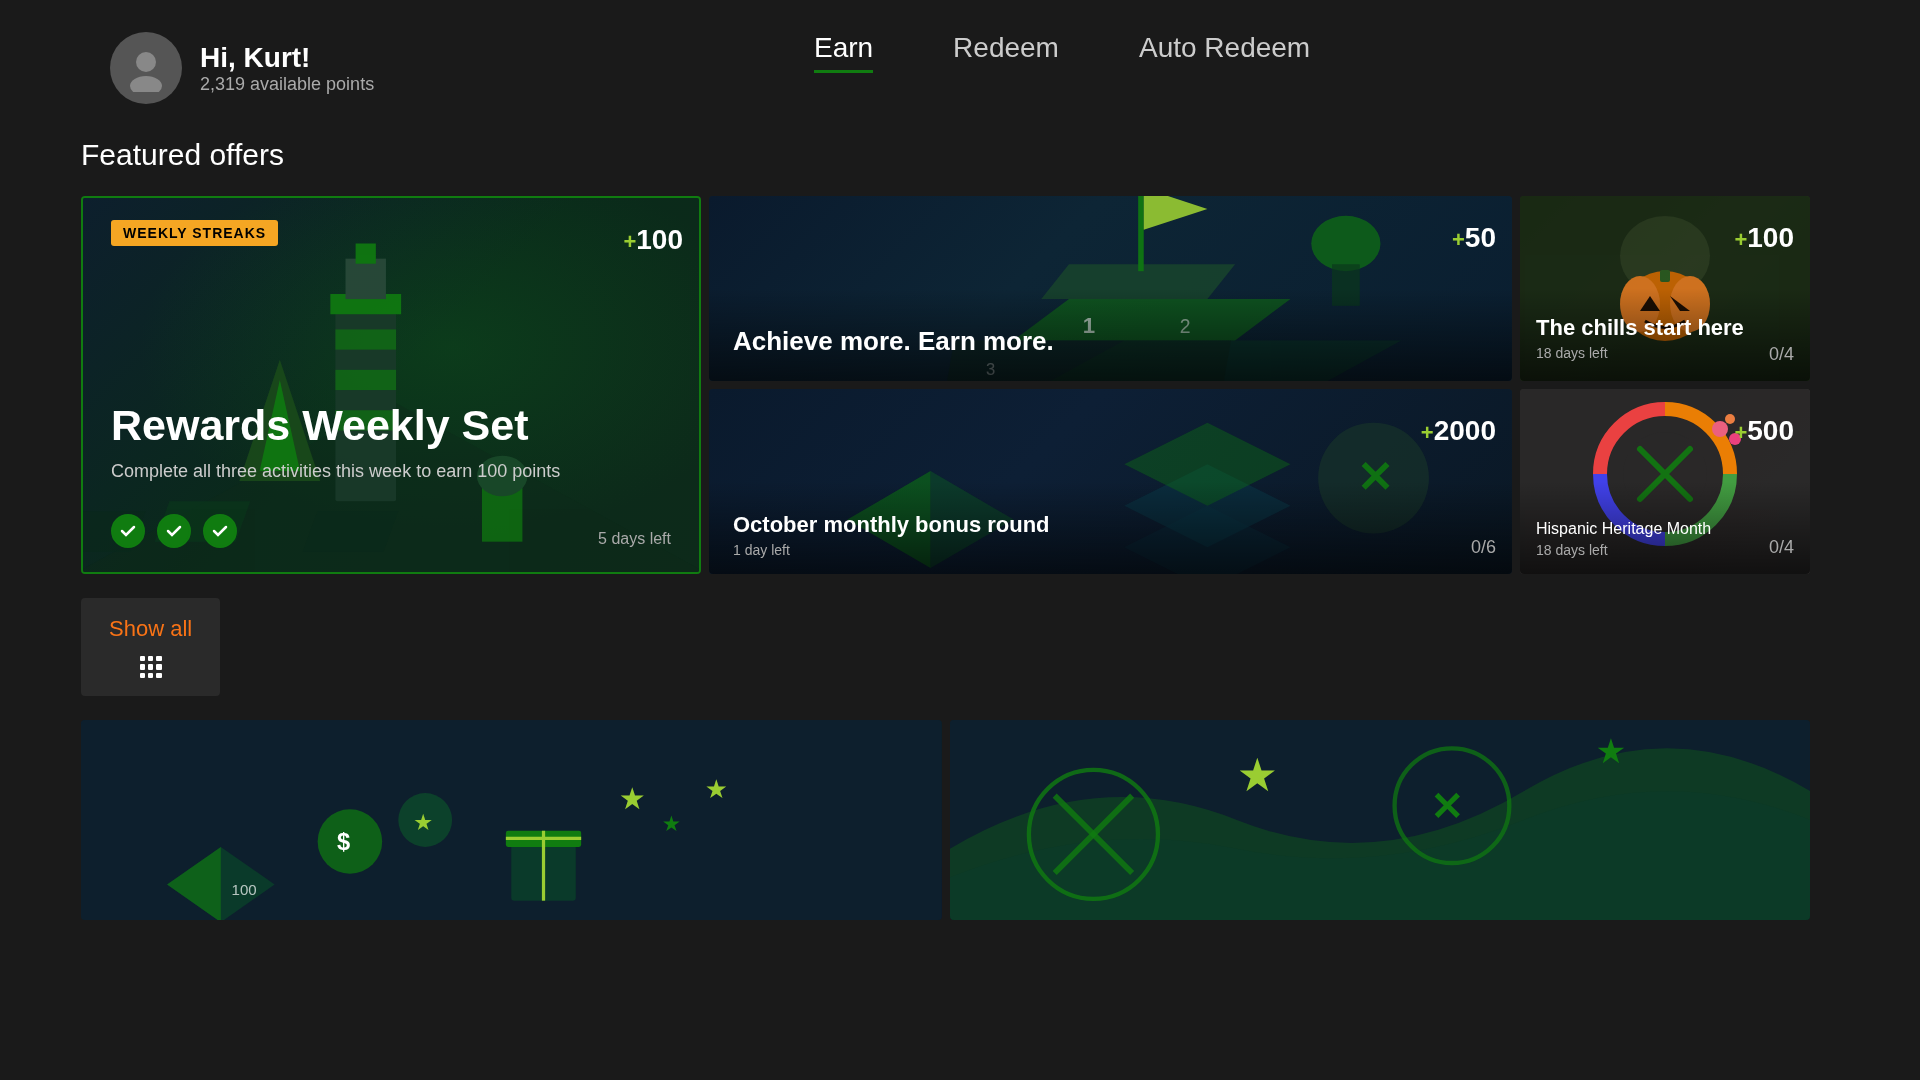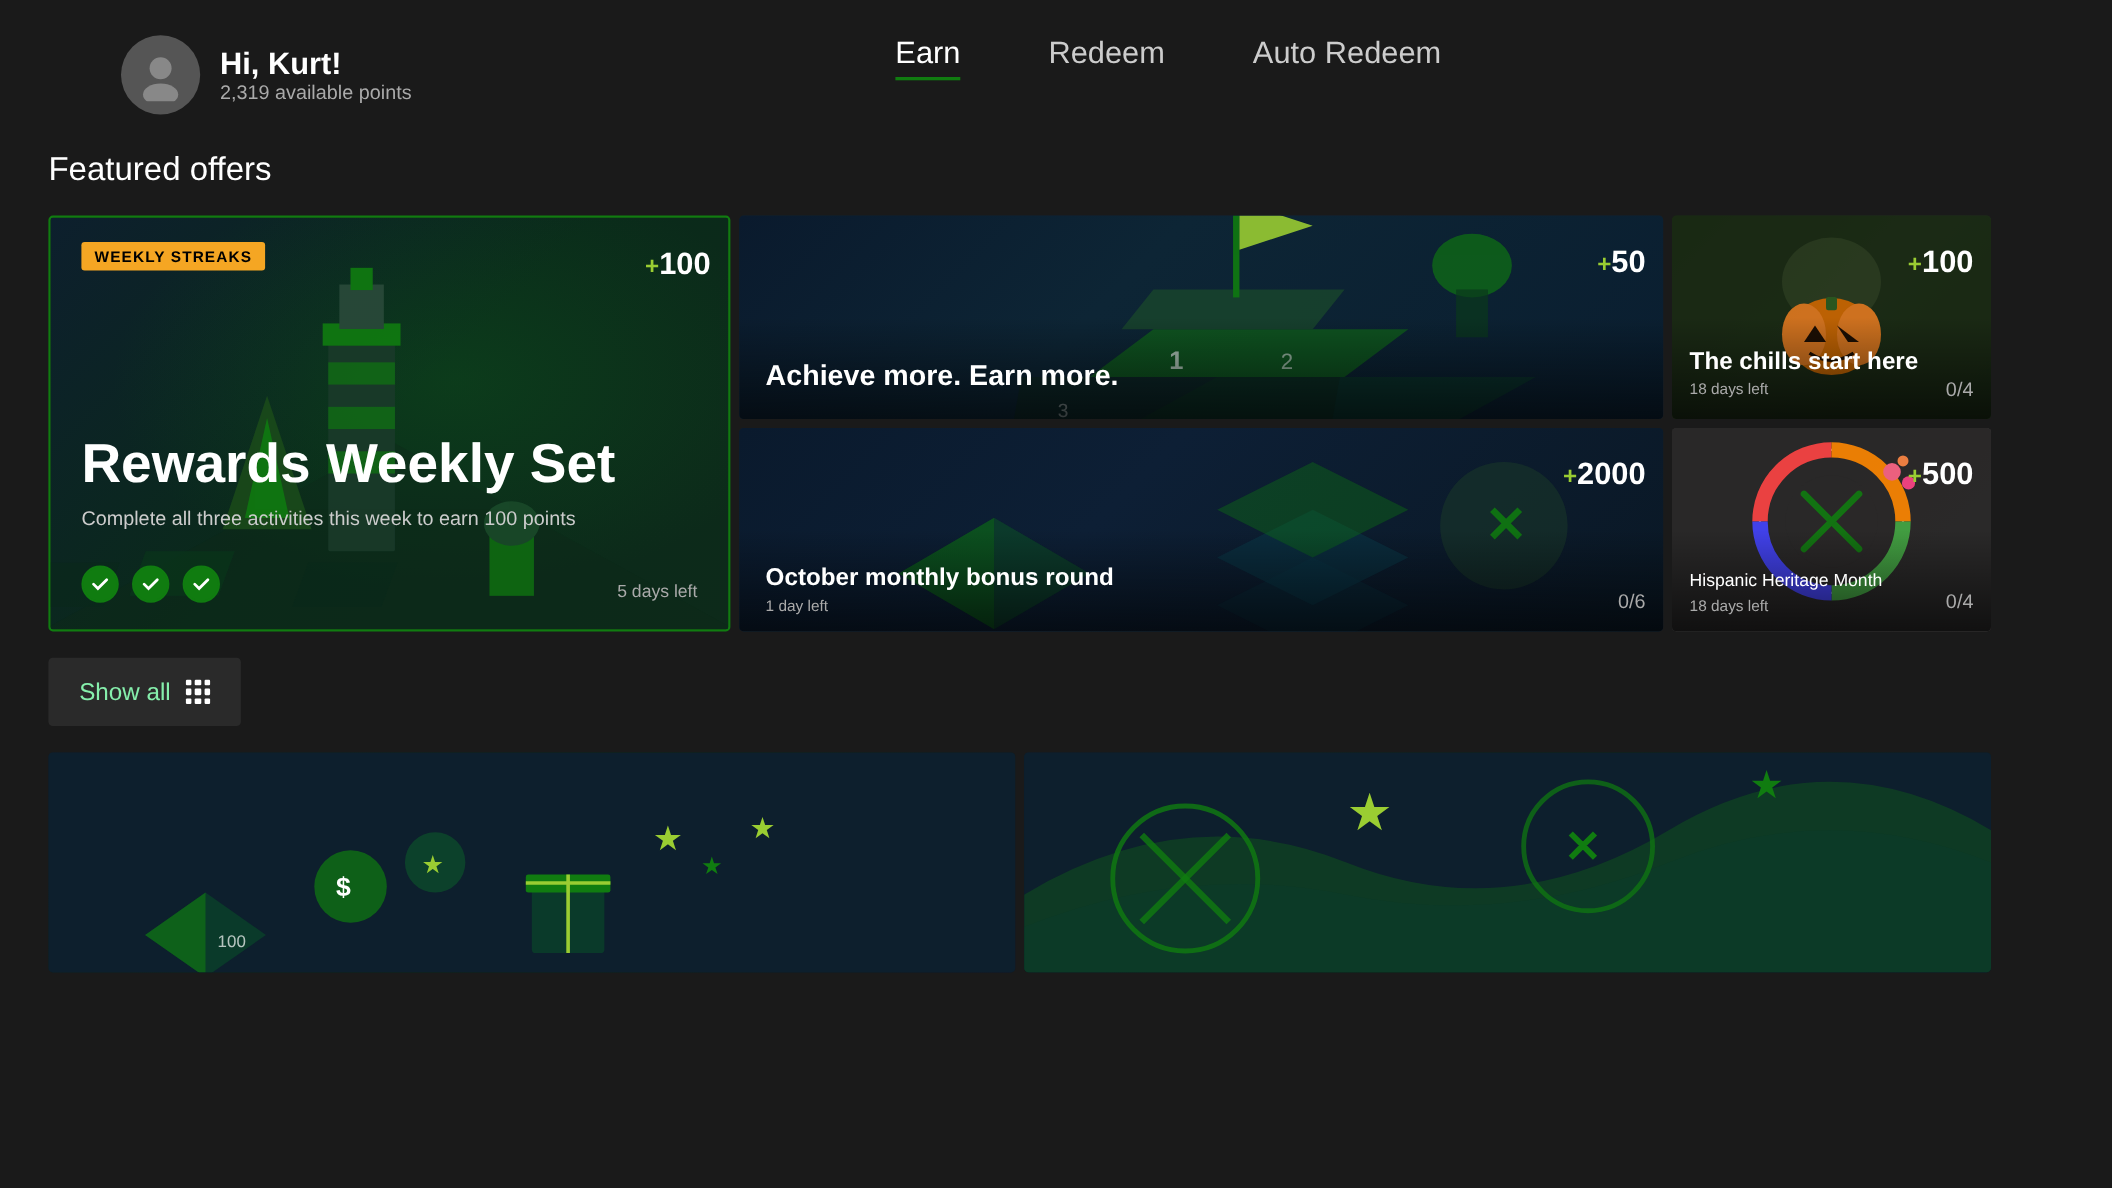--- a/index.html
+++ b/index.html
@@ -62,21 +62,21 @@
       border-bottom: 3px solid transparent;
       text-decoration: none;
     }
     .nav-item.active {
       color: #fff;
       border-bottom: 3px solid #107c10;
     }
 
     
     .content {
-      padding: 10px 110px 0 44px;
+      padding: 10px 110px 0 81px;
     }
 
     .section-title {
       font-size: 30px;
       font-weight: 400;
       color: #fff;
       margin-bottom: 24px;
     }
 
     
@@ -120,21 +120,21 @@
       border-radius: 3px;
       display: inline-block;
       margin-bottom: 100px;
       position: absolute;
       top: 22px;
       left: 28px;
       letter-spacing: 1px;
     }
 
     .card-main-title {
-      font-size: 50px;
+      font-size: 43px;
       font-weight: 700;
       line-height: 1.1;
       margin-bottom: 12px;
     }
 
     .card-main-desc {
       font-size: 18px;
       color: #ccc;
       margin-bottom: 32px;
     }
@@ -261,26 +261,27 @@
       font-weight: 400;
     }
 
     
     .show-all-btn {
       display: inline-flex;
       align-items: center;
       gap: 14px;
       background: #2a2a2a;
       border: none;
-      color: #86efac;
+      color: #f97316;
       font-size: 22px;
       padding: 18px 28px;
       border-radius: 4px;
       cursor: pointer;
       margin-top: 24px;
+      flex-direction: column;
     }
 
     .grid-icon {
       display: grid;
       grid-template-columns: 1fr 1fr 1fr;
       gap: 3px;
       width: 22px;
       height: 22px;
     }
 

